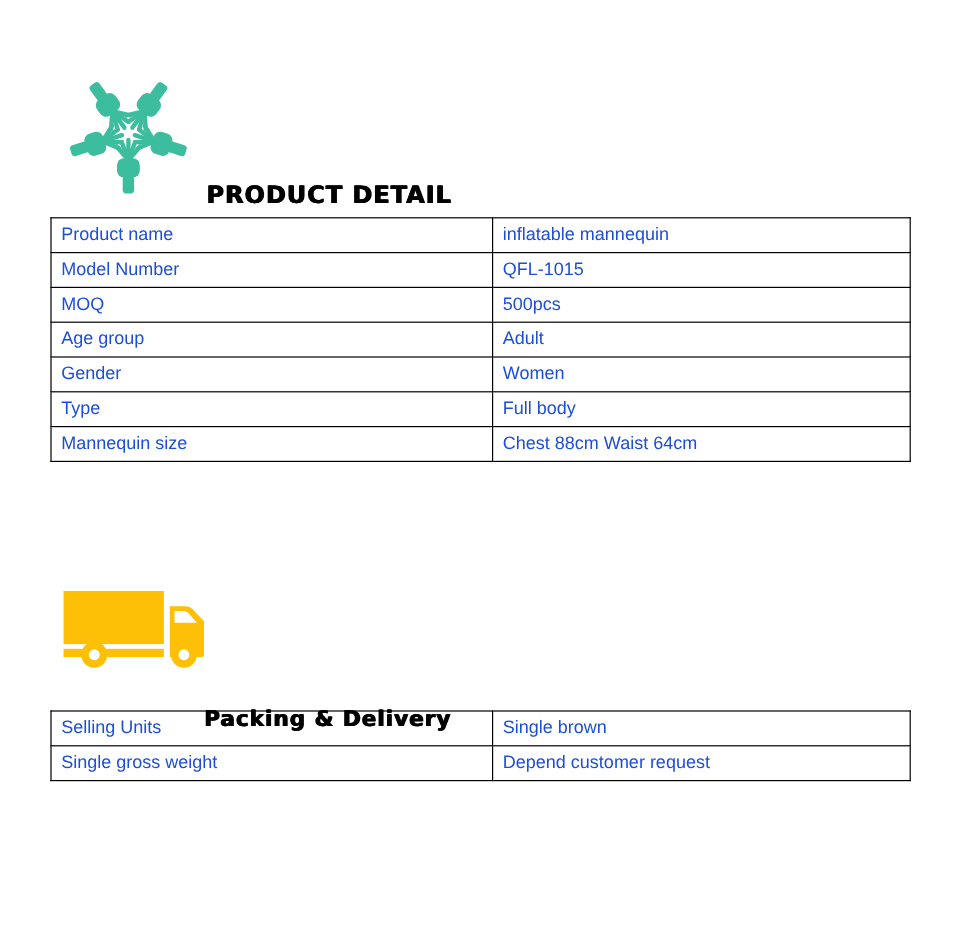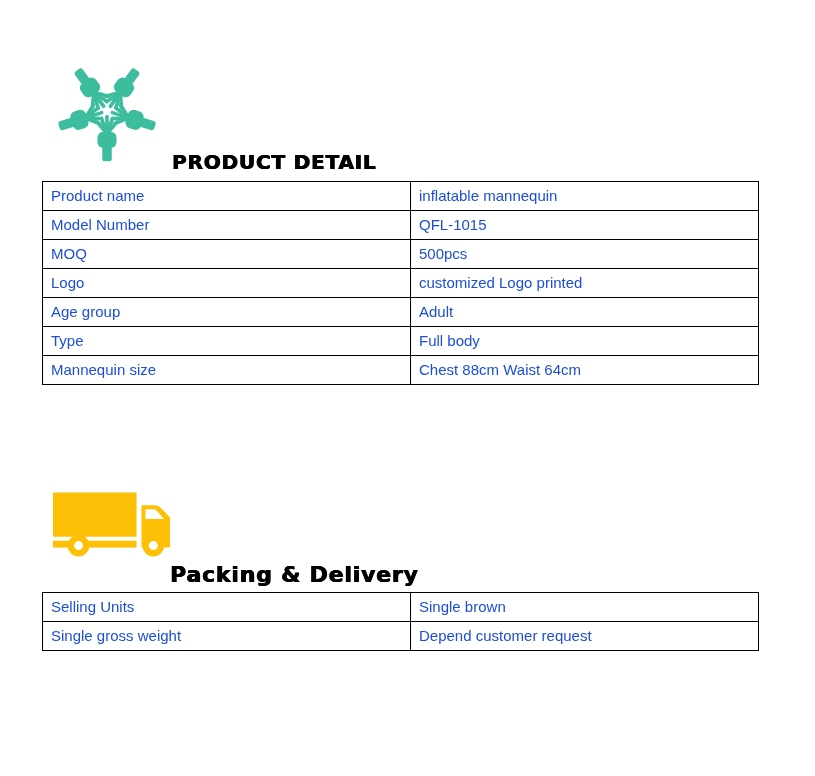--- a/index.html
+++ b/index.html
@@ -16,21 +16,21 @@
   .section-heading{
     position:absolute;
     font-family:"DejaVu Sans",sans-serif;
     font-weight:900;
     color:#000000;
     letter-spacing:0.8px;
     text-shadow:0.6px 0 0 #000, -0.3px 0 0 #000;
     white-space:nowrap;
   }
   .pd-heading{left:172px;top:150px;font-size:20px;}
-  .pk-heading{left:170px;top:562px;font-size:22px;}
+  .pk-heading{left:170px;top:589px;font-size:18px;}
   table.data-table{
     position:absolute;
     left:42px;
     width:716px;
     border-collapse:collapse;
     table-layout:fixed;
   }
   .pd-table{top:181px;}
   .pk-table{top:592px;border-radius:32px;}
   table.data-table td{
@@ -86,26 +86,26 @@
       </tr>
       <tr>
         <td class="label-cell">Model Number</td>
         <td class="value-cell">QFL-1015</td>
       </tr>
       <tr>
         <td class="label-cell">MOQ</td>
         <td class="value-cell">500pcs</td>
       </tr>
       <tr>
-        <td class="label-cell">Logo</td>
-        <td class="value-cell">customized Logo printed</td>
+        <td class="label-cell">Age group</td>
+        <td class="value-cell">Adult</td>
       </tr>
       <tr>
-        <td class="label-cell">Age group</td>
-        <td class="value-cell">Adult</td>
+        <td class="label-cell">Gender</td>
+        <td class="value-cell">Women</td>
       </tr>
       <tr>
         <td class="label-cell">Type</td>
         <td class="value-cell">Full body</td>
       </tr>
       <tr>
         <td class="label-cell">Mannequin size</td>
         <td class="value-cell">Chest 88cm Waist 64cm</td>
       </tr>
     </tbody>

